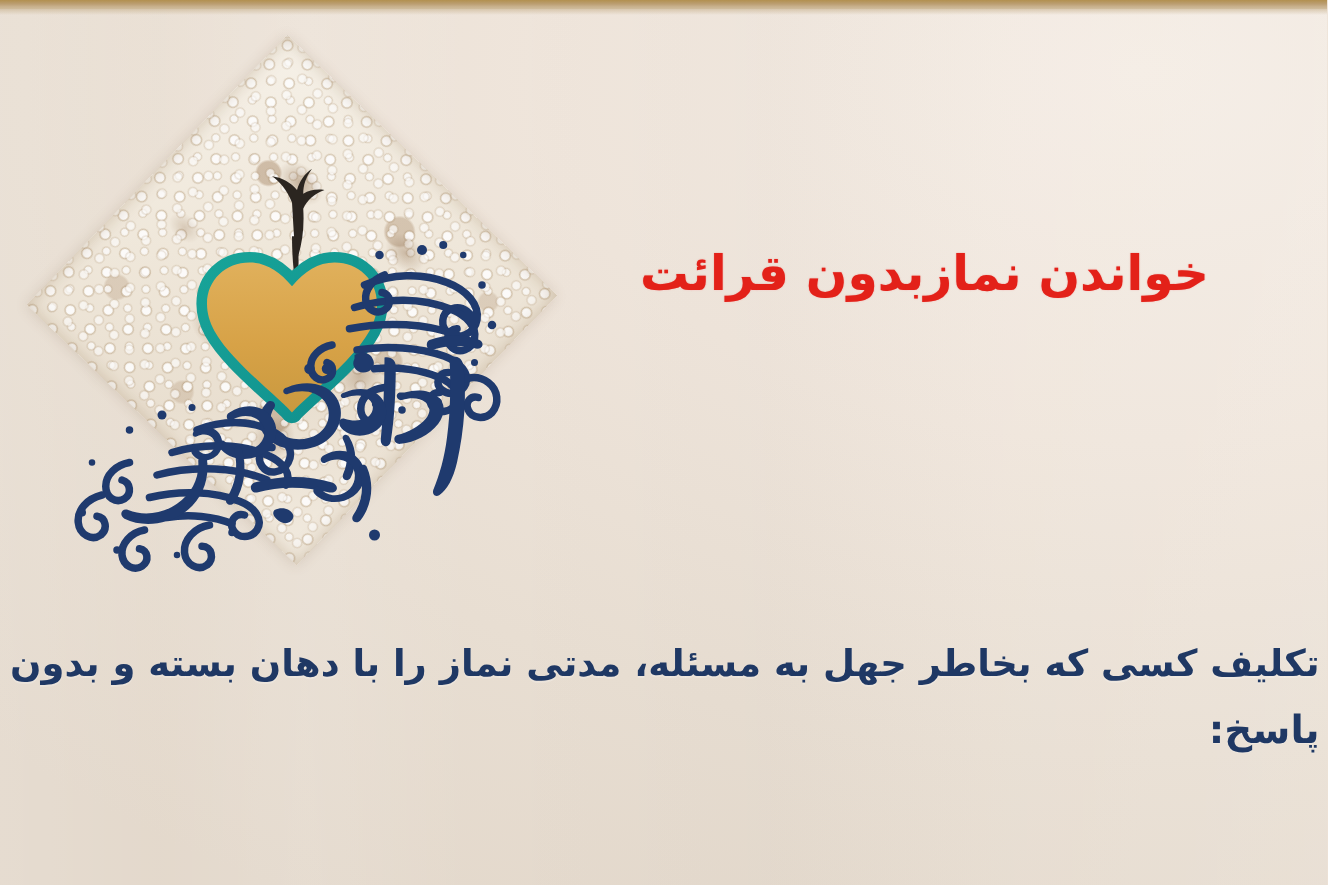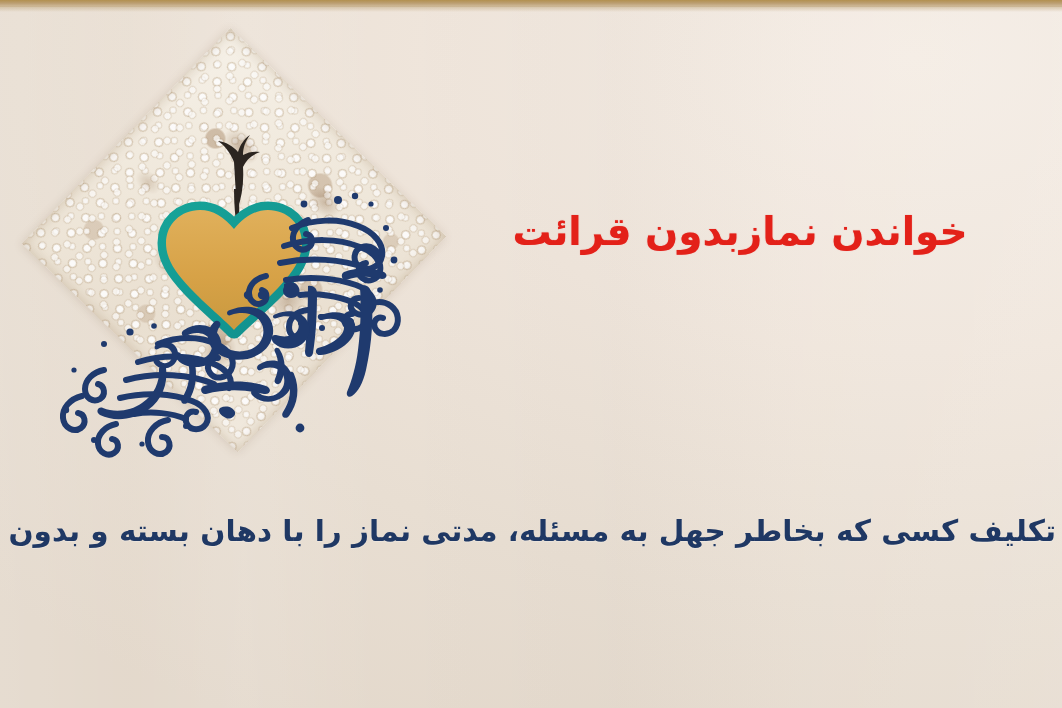--- a/index.html
+++ b/index.html
@@ -92,21 +92,21 @@
   }
   .mat-edge{
     position:absolute;inset:0;
     box-shadow:inset 0 0 14px rgba(150,120,84,.35);
   }
   .logo-svg{position:absolute;inset:0;z-index:4;}
 
   
   .title{
     position:absolute;z-index:5;
-    left:470px;top:208px;width:540px;
+    left:470px;top:196px;width:540px;
     text-align:center;
     direction:rtl;
     color:#e32119;
     font-size:39px;font-weight:bold;line-height:1.25;
     letter-spacing:0px;
     text-shadow:0 0 1px rgba(227,33,25,.55),0 1px 0 rgba(255,255,255,.25);
     white-space:nowrap;
   }
 
   
@@ -293,15 +293,16 @@
                  c-2 -5 5 -7 6 -3 z"></path>
         <circle cx="292" cy="414" r="4.4"></circle>
       </g>
     </svg>
   </div>
 
   <div class="title">خواندن نمازبدون قرائت</div>
 
   <div class="body-text">
     <span class="ln l1">تکلیف کسی که بخاطر جهل به مسئله، مدتی نماز را با دهان بسته و بدون قرائـت</span>
+    <span class="ln l3">پاسخ:</span>
   </div>
 
 </div>
 
 </body></html>

